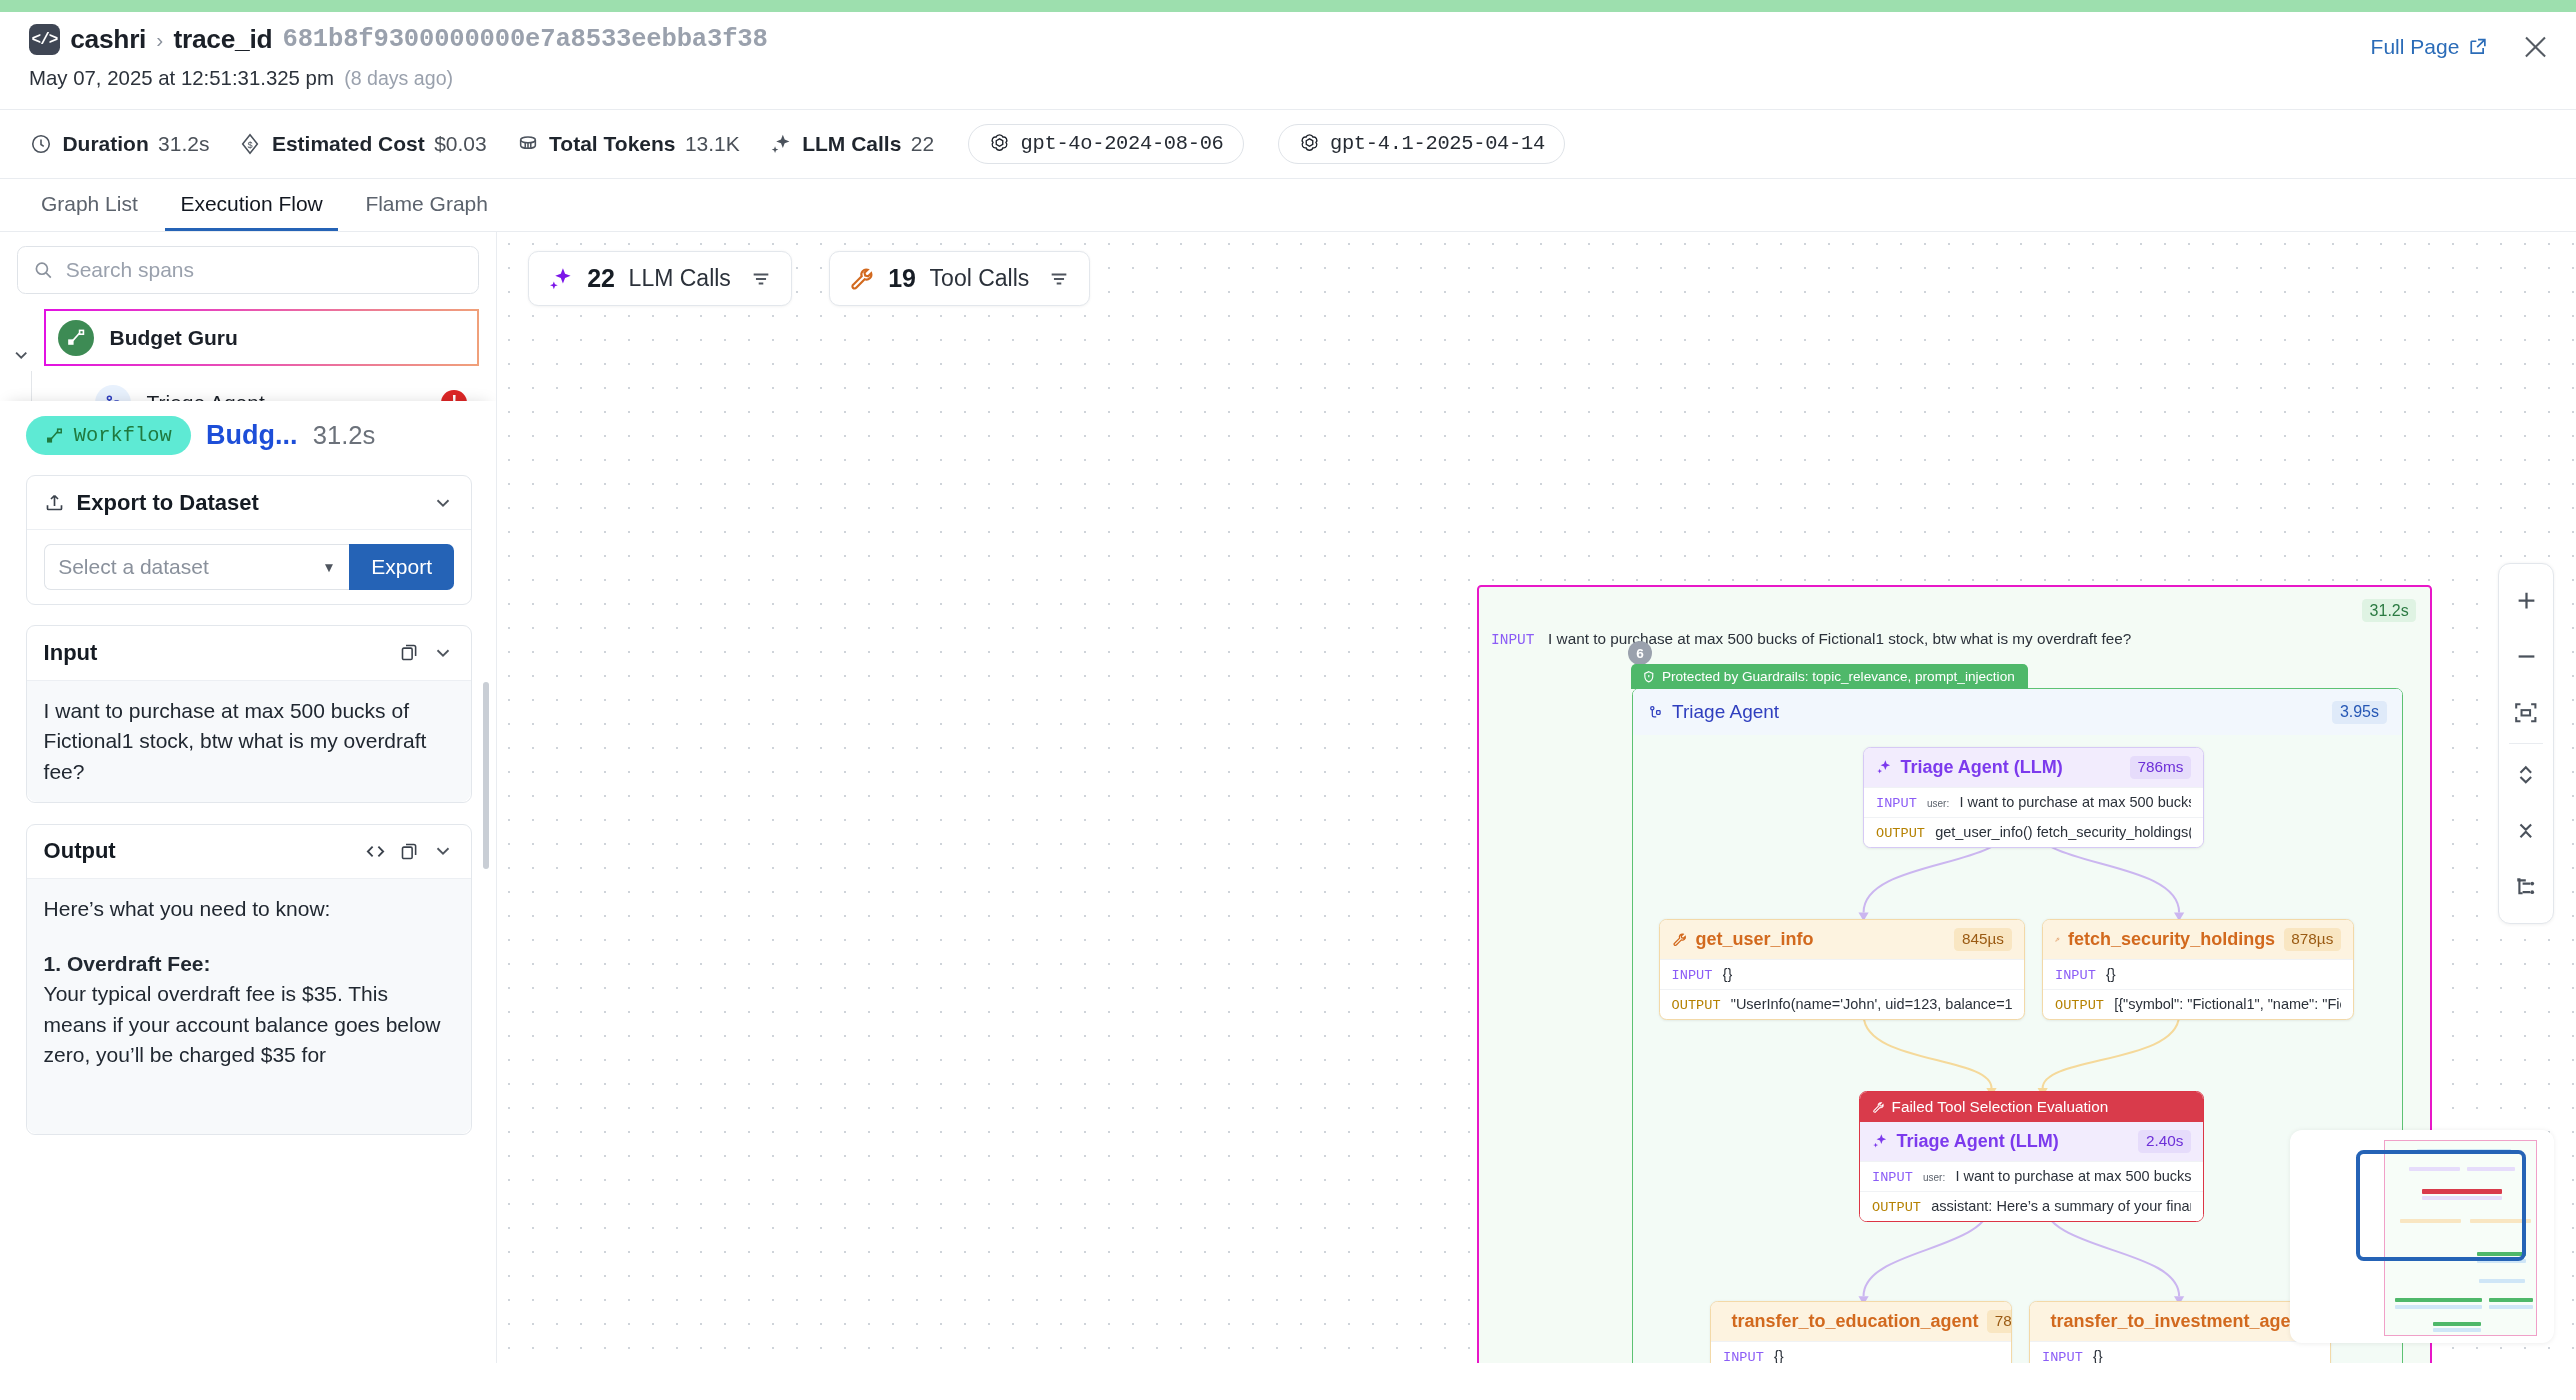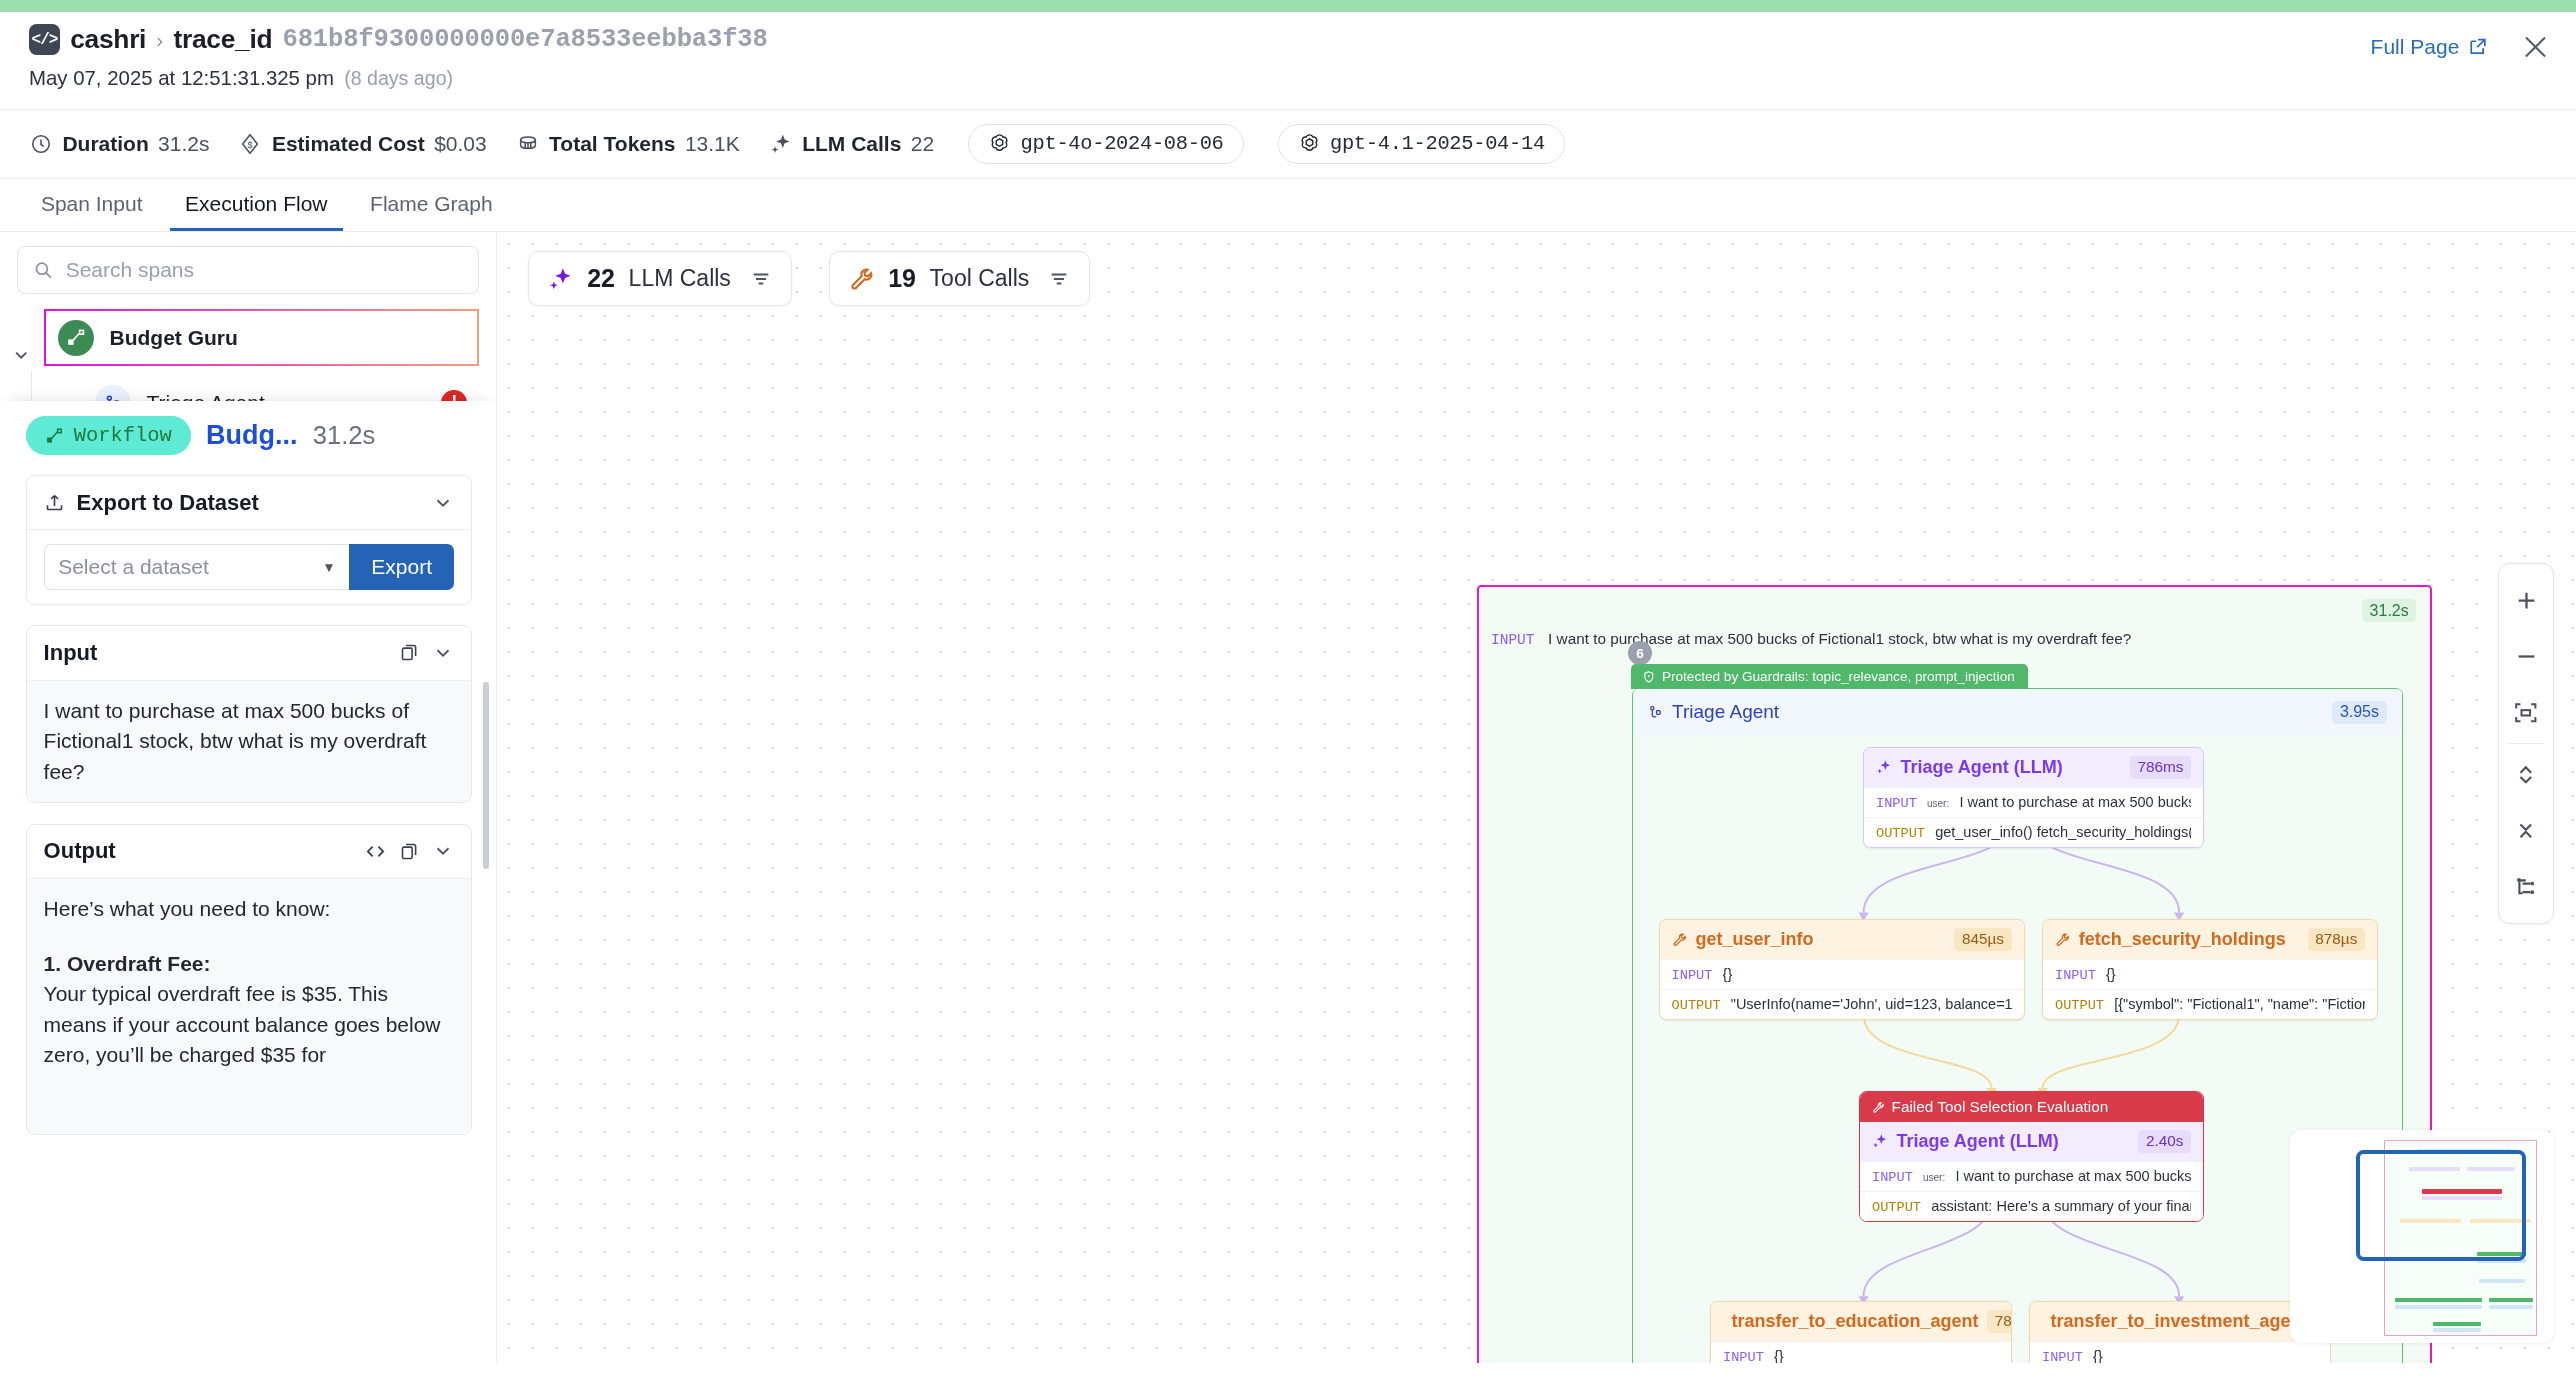--- a/index.html
+++ b/index.html
@@ -362,21 +362,21 @@
   <div class="model-chip">
     <svg width="23" height="23" viewBox="0 0 24 24" fill="none" stroke="#1b2028" stroke-width="1.4">
       <path d="M12 3c2 0 3.2 1.2 3.6 2.3 1.2-.3 2.7 0 3.6 1.6.9 1.6.4 3.1-.4 4 .8.9 1.3 2.4.4 4-.9 1.6-2.4 1.9-3.6 1.6C15.2 17.8 14 19 12 19s-3.2-1.2-3.6-2.5c-1.2.3-2.7 0-3.6-1.6-.9-1.6-.4-3.1.4-4-.8-.9-1.3-2.4-.4-4 .9-1.6 2.4-1.9 3.6-1.6C8.8 4.2 10 3 12 3z"></path>
       <path d="M8.6 9.1l3.4-2 3.4 2v3.8l-3.4 2-3.4-2z"></path>
     </svg>
     <span class="name">gpt-4.1-2025-04-14</span>
   </div>
 </div>
 
 <div id="tabs">
-  <div class="tab">Span Input</div>
+  <div class="tab">Graph List</div>
   <div class="tab active">Execution Flow</div>
   <div class="tab">Flame Graph</div>
 </div>
 
 <div id="body">
 
   <div id="sidebar">
 
     <div id="search-wrap">
       <div class="search-box">
@@ -629,21 +629,21 @@
           <div class="row">
             <span class="k in">INPUT</span>
             <span class="v">{}</span>
           </div>
           <div class="row">
             <span class="k out">OUTPUT</span>
             <span class="v">"UserInfo(name='John', uid=123, balance=100000, monthly_inco</span>
           </div>
         </div>
 
-        <div class="gnode tool" style="left:409px; top:230px; width:336px;">
+        <div class="gnode tool" style="left:409px; top:230px; width:312px;">
           <div class="hd">
             <svg width="15.3" height="15.3" viewBox="0 0 24 24" fill="none" stroke="#d2691e" stroke-width="2">
               <path d="M17.5 3.5a4.6 4.6 0 00-5.6 6.1L4 17.5a2 2 0 102.8 2.8l7.9-7.9a4.6 4.6 0 006.1-5.6l-2.9 2.9-2.7-.7-.7-2.7z"></path>
             </svg>
             <span class="nm">fetch_security_holdings</span>
             <span class="dur">878µs</span>
           </div>
           <div class="row">
             <span class="k in">INPUT</span>
             <span class="v">{}</span>

